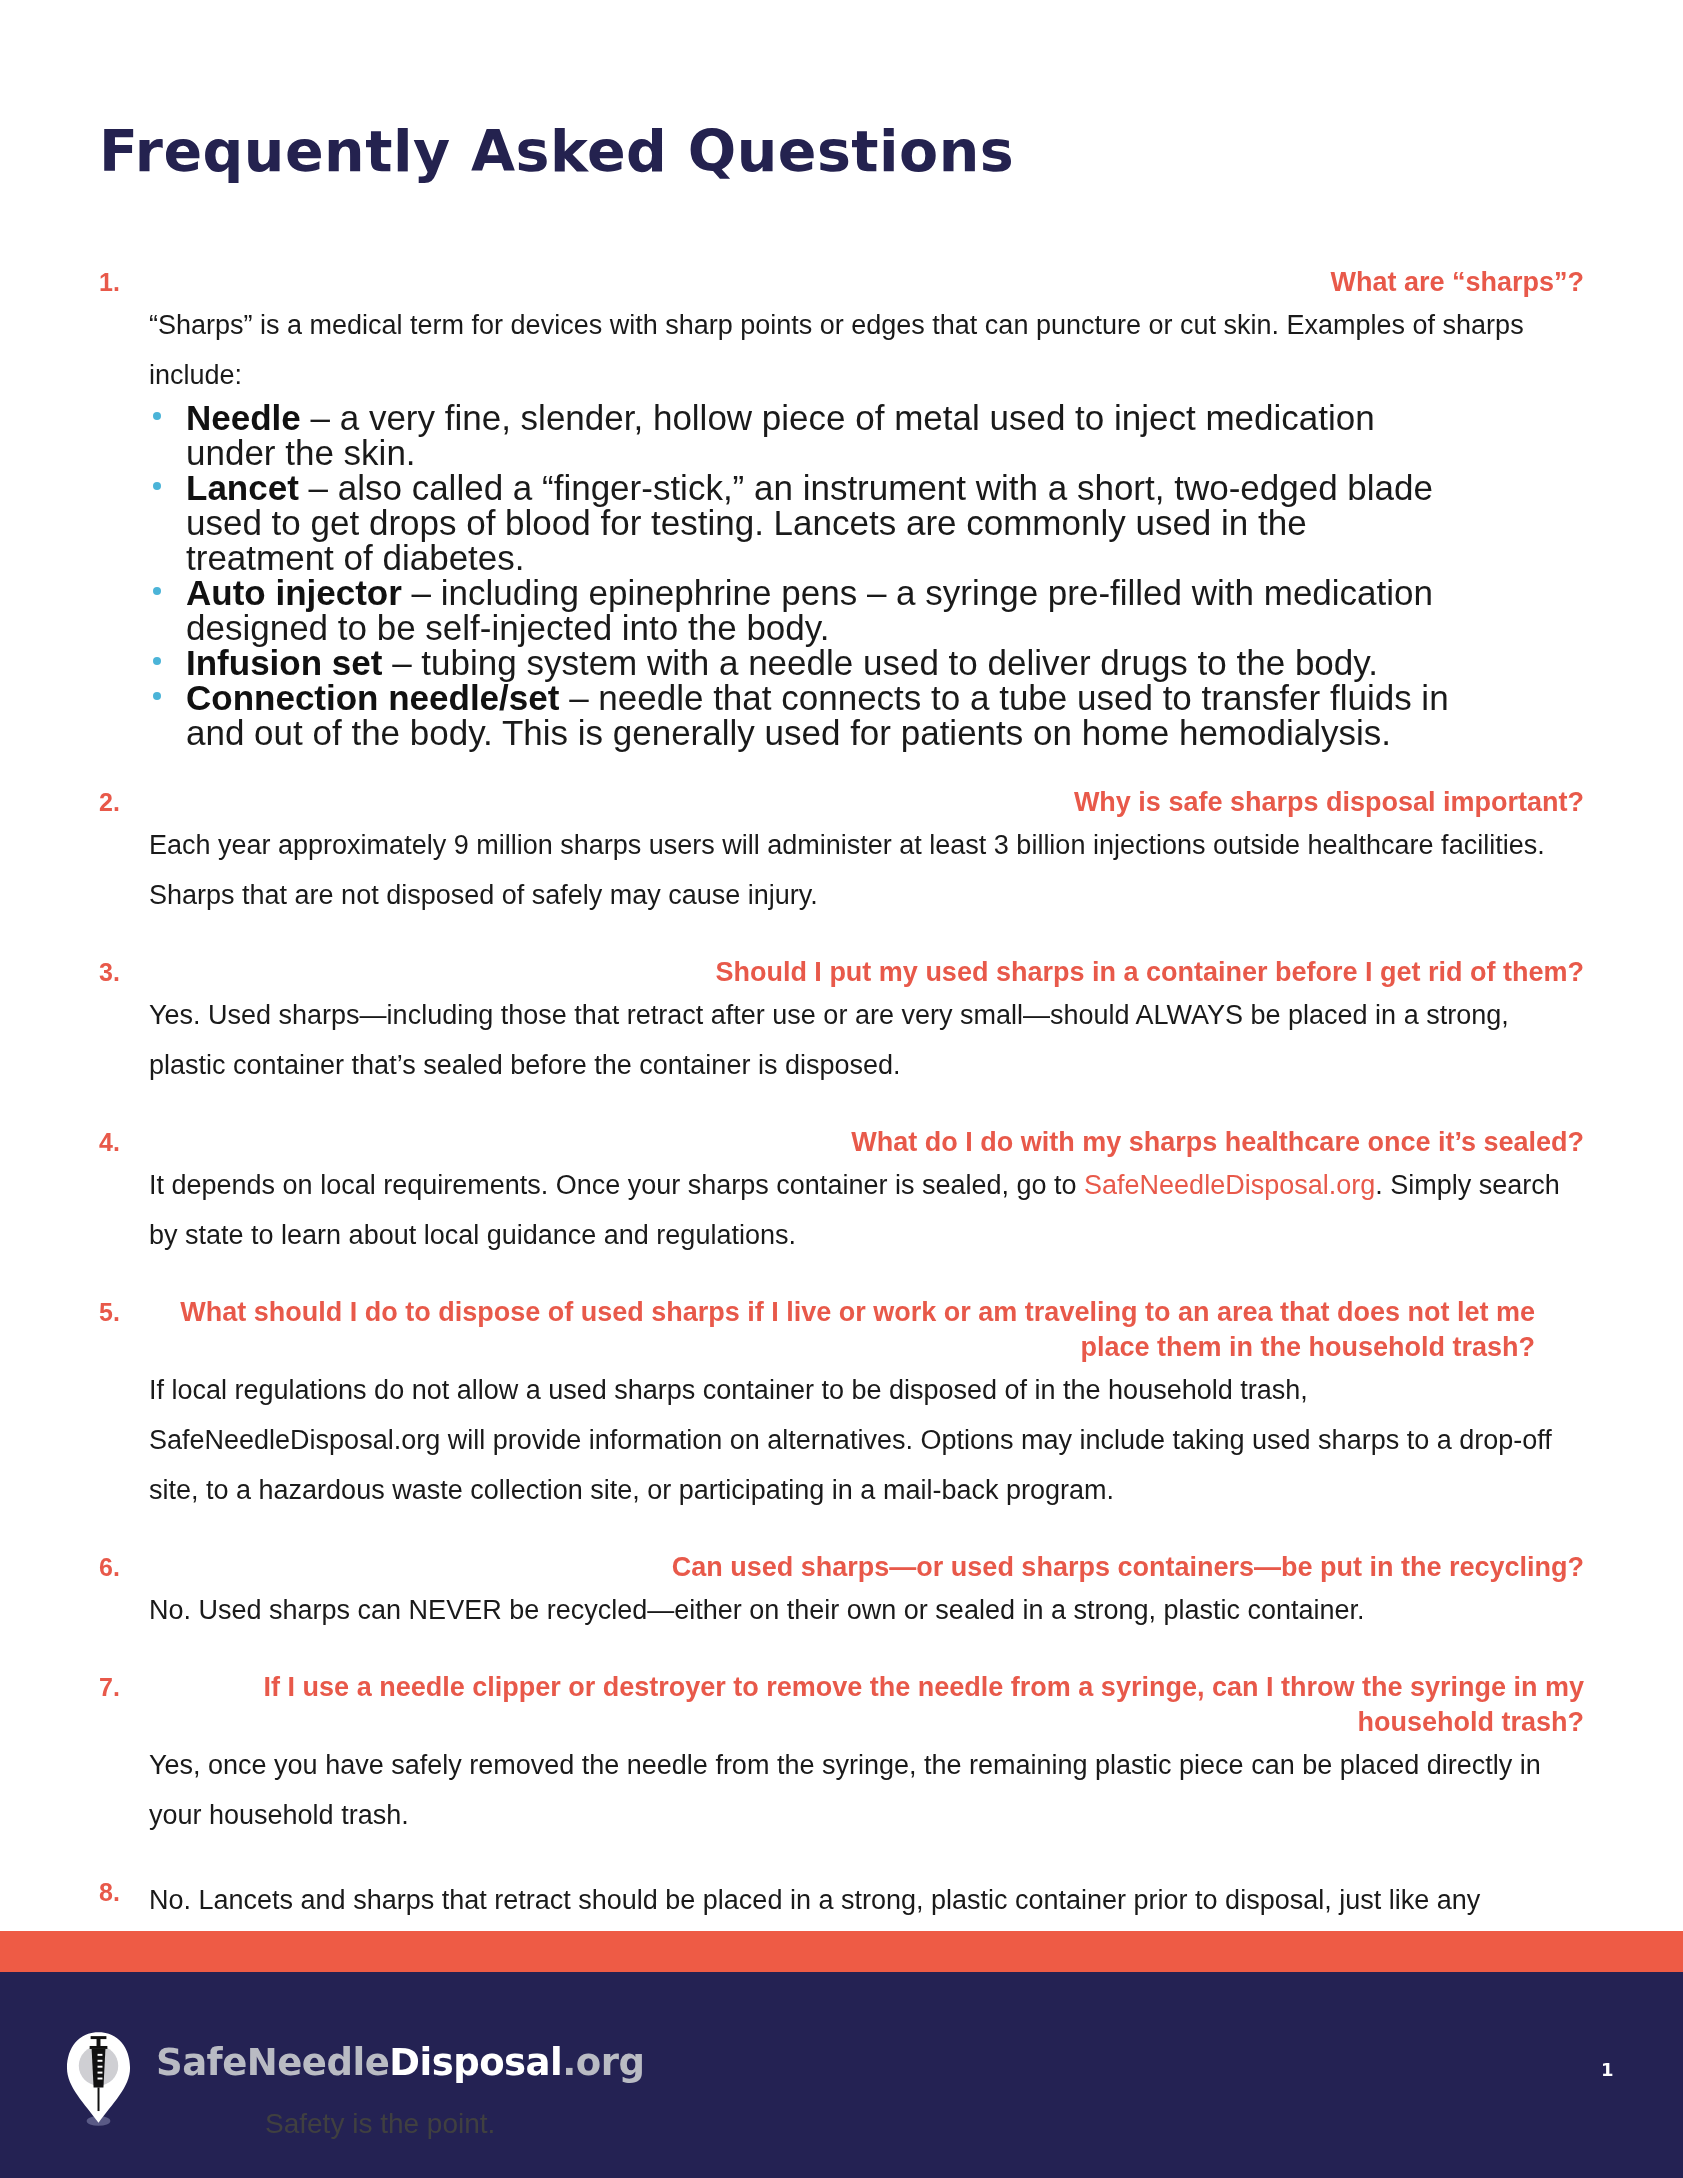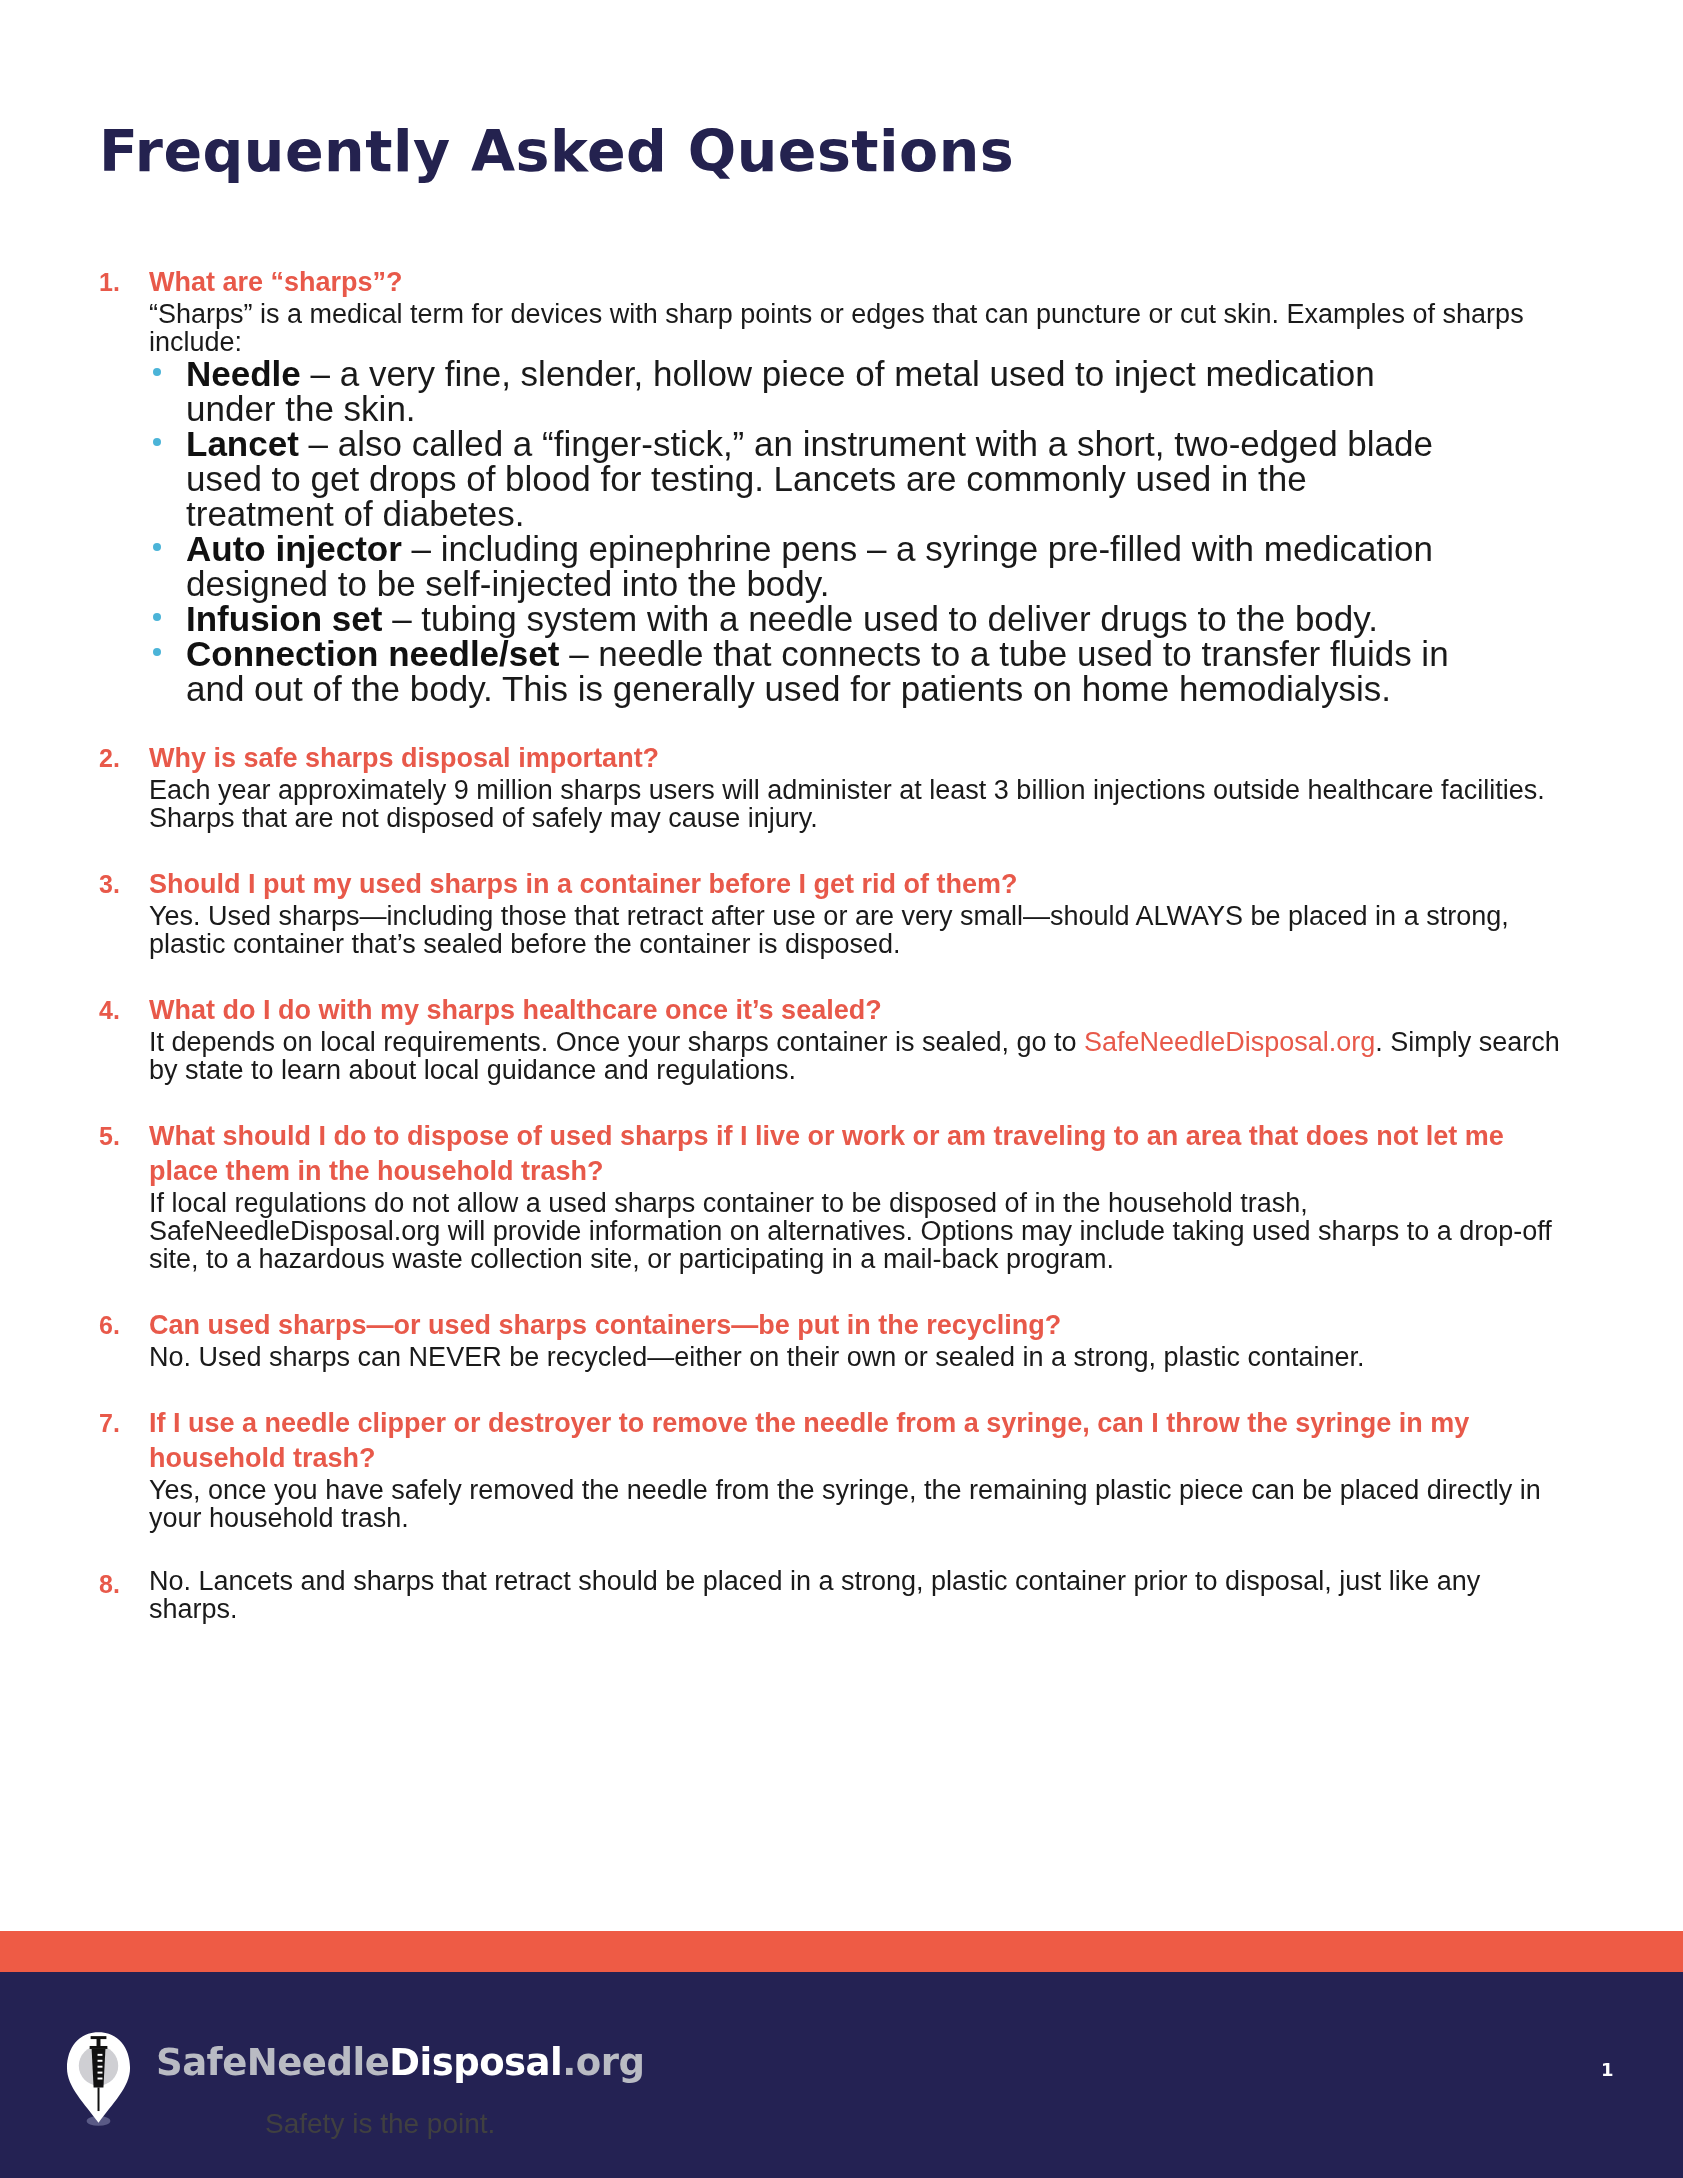--- a/index.html
+++ b/index.html
@@ -12,23 +12,23 @@
       font-family:"DejaVu Sans", sans-serif; font-weight:bold;
       font-size:57px; color:#24224f; letter-spacing:0.5px;
     }
     .faq { position:absolute; left:99px; top:265px; width:1485px; }
     .q-block { position:relative; padding-left:50px; margin-bottom:35px; }
     .q-num {
       position:absolute; left:0; top:0; color:#e8594a;
       font-weight:bold; font-size:25px; line-height:35px;
     }
     .q-text {
-      color:#e8594a; font-weight:bold; font-size:27px; line-height:35px;
+      color:#e8594a; font-weight:bold; font-size:27px; line-height:35px;text-align:right;
     }
-    .a-text { font-size:27px; line-height:28px; color:#1a1a1a; }
+    .a-text { font-size:27px; line-height:50px; color:#1a1a1a; }
     .a-link { color:#e8594a; text-decoration:none; }
     ul.bullets { list-style:none; margin:0; padding:0; }
     ul.bullets li { position:relative; padding-left:37px; font-size:35px; line-height:35px; width:1277px; }
     ul.bullets li .dot {
       position:absolute; left:4px; top:12px; width:8px; height:8px; border-radius:50%;
       background:#4bb4d8;
     }
     ul.bullets li b { font-weight:bold; color:#111; }
     .bar-orange { position:absolute; left:0; top:1931px; width:1683px; height:42px; background:#ee5b45; }
     .footer { position:absolute; left:0; top:1972px; width:1683px; height:206px; background:#242253; }

